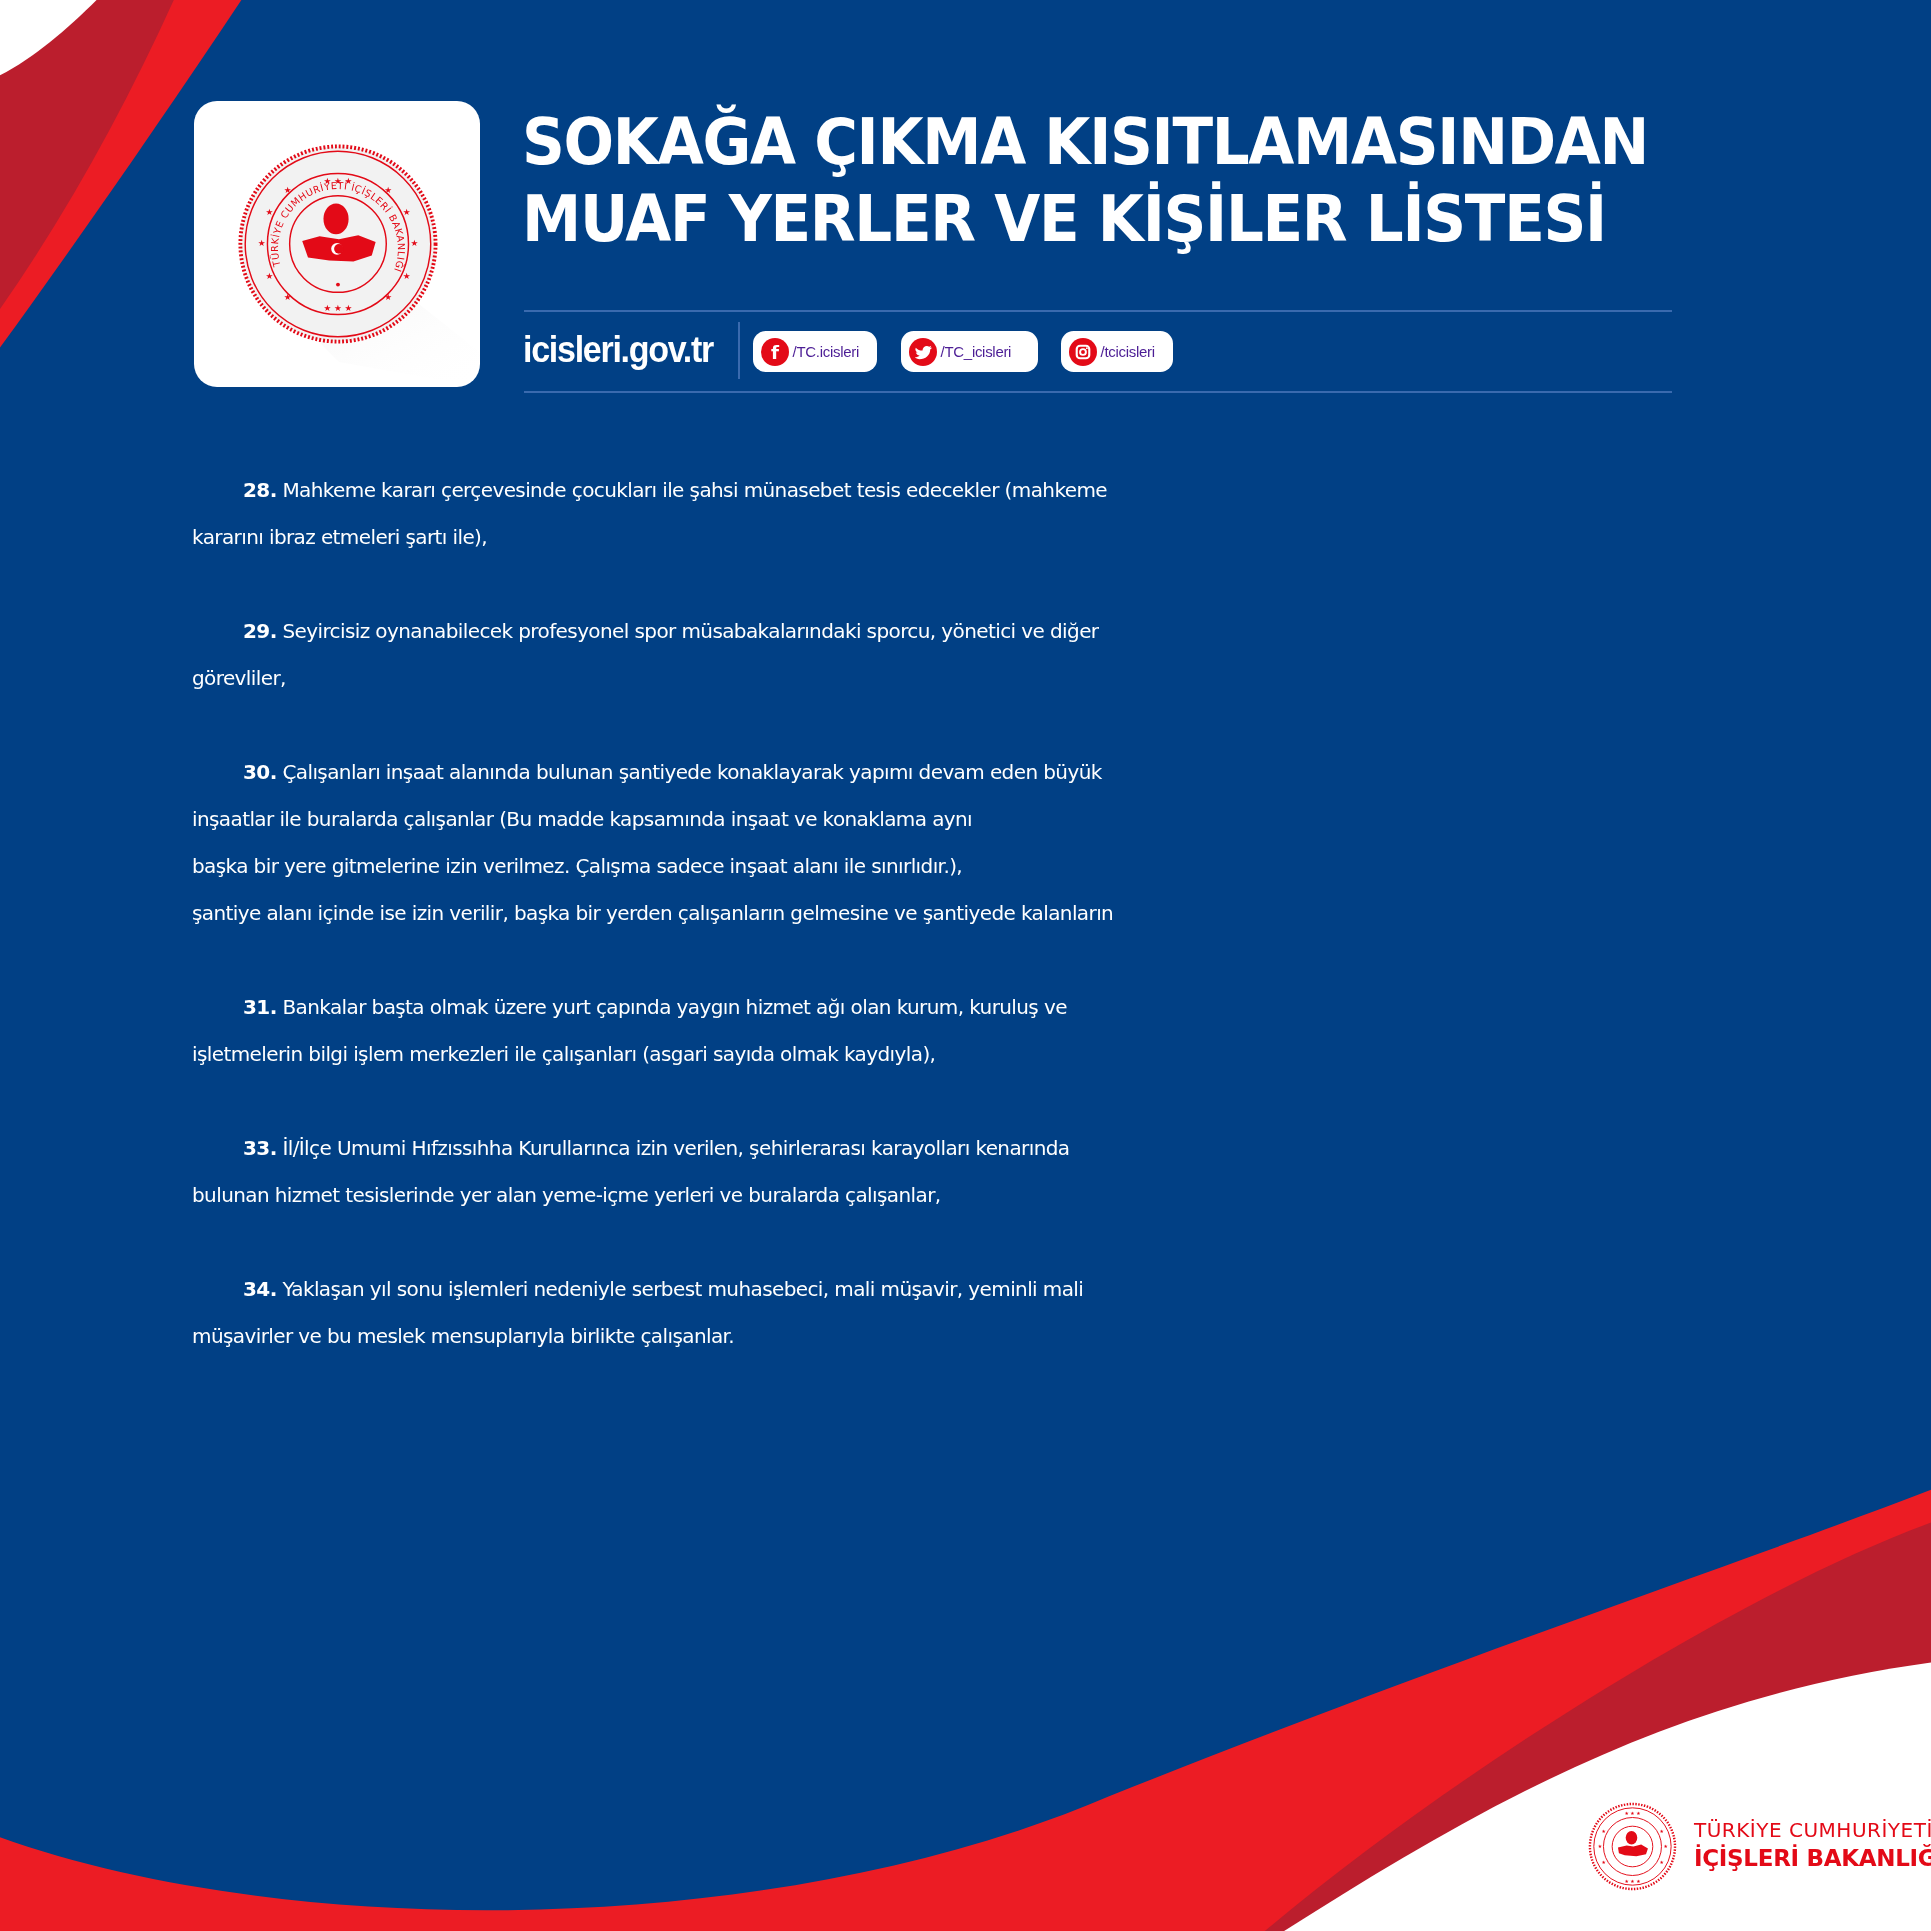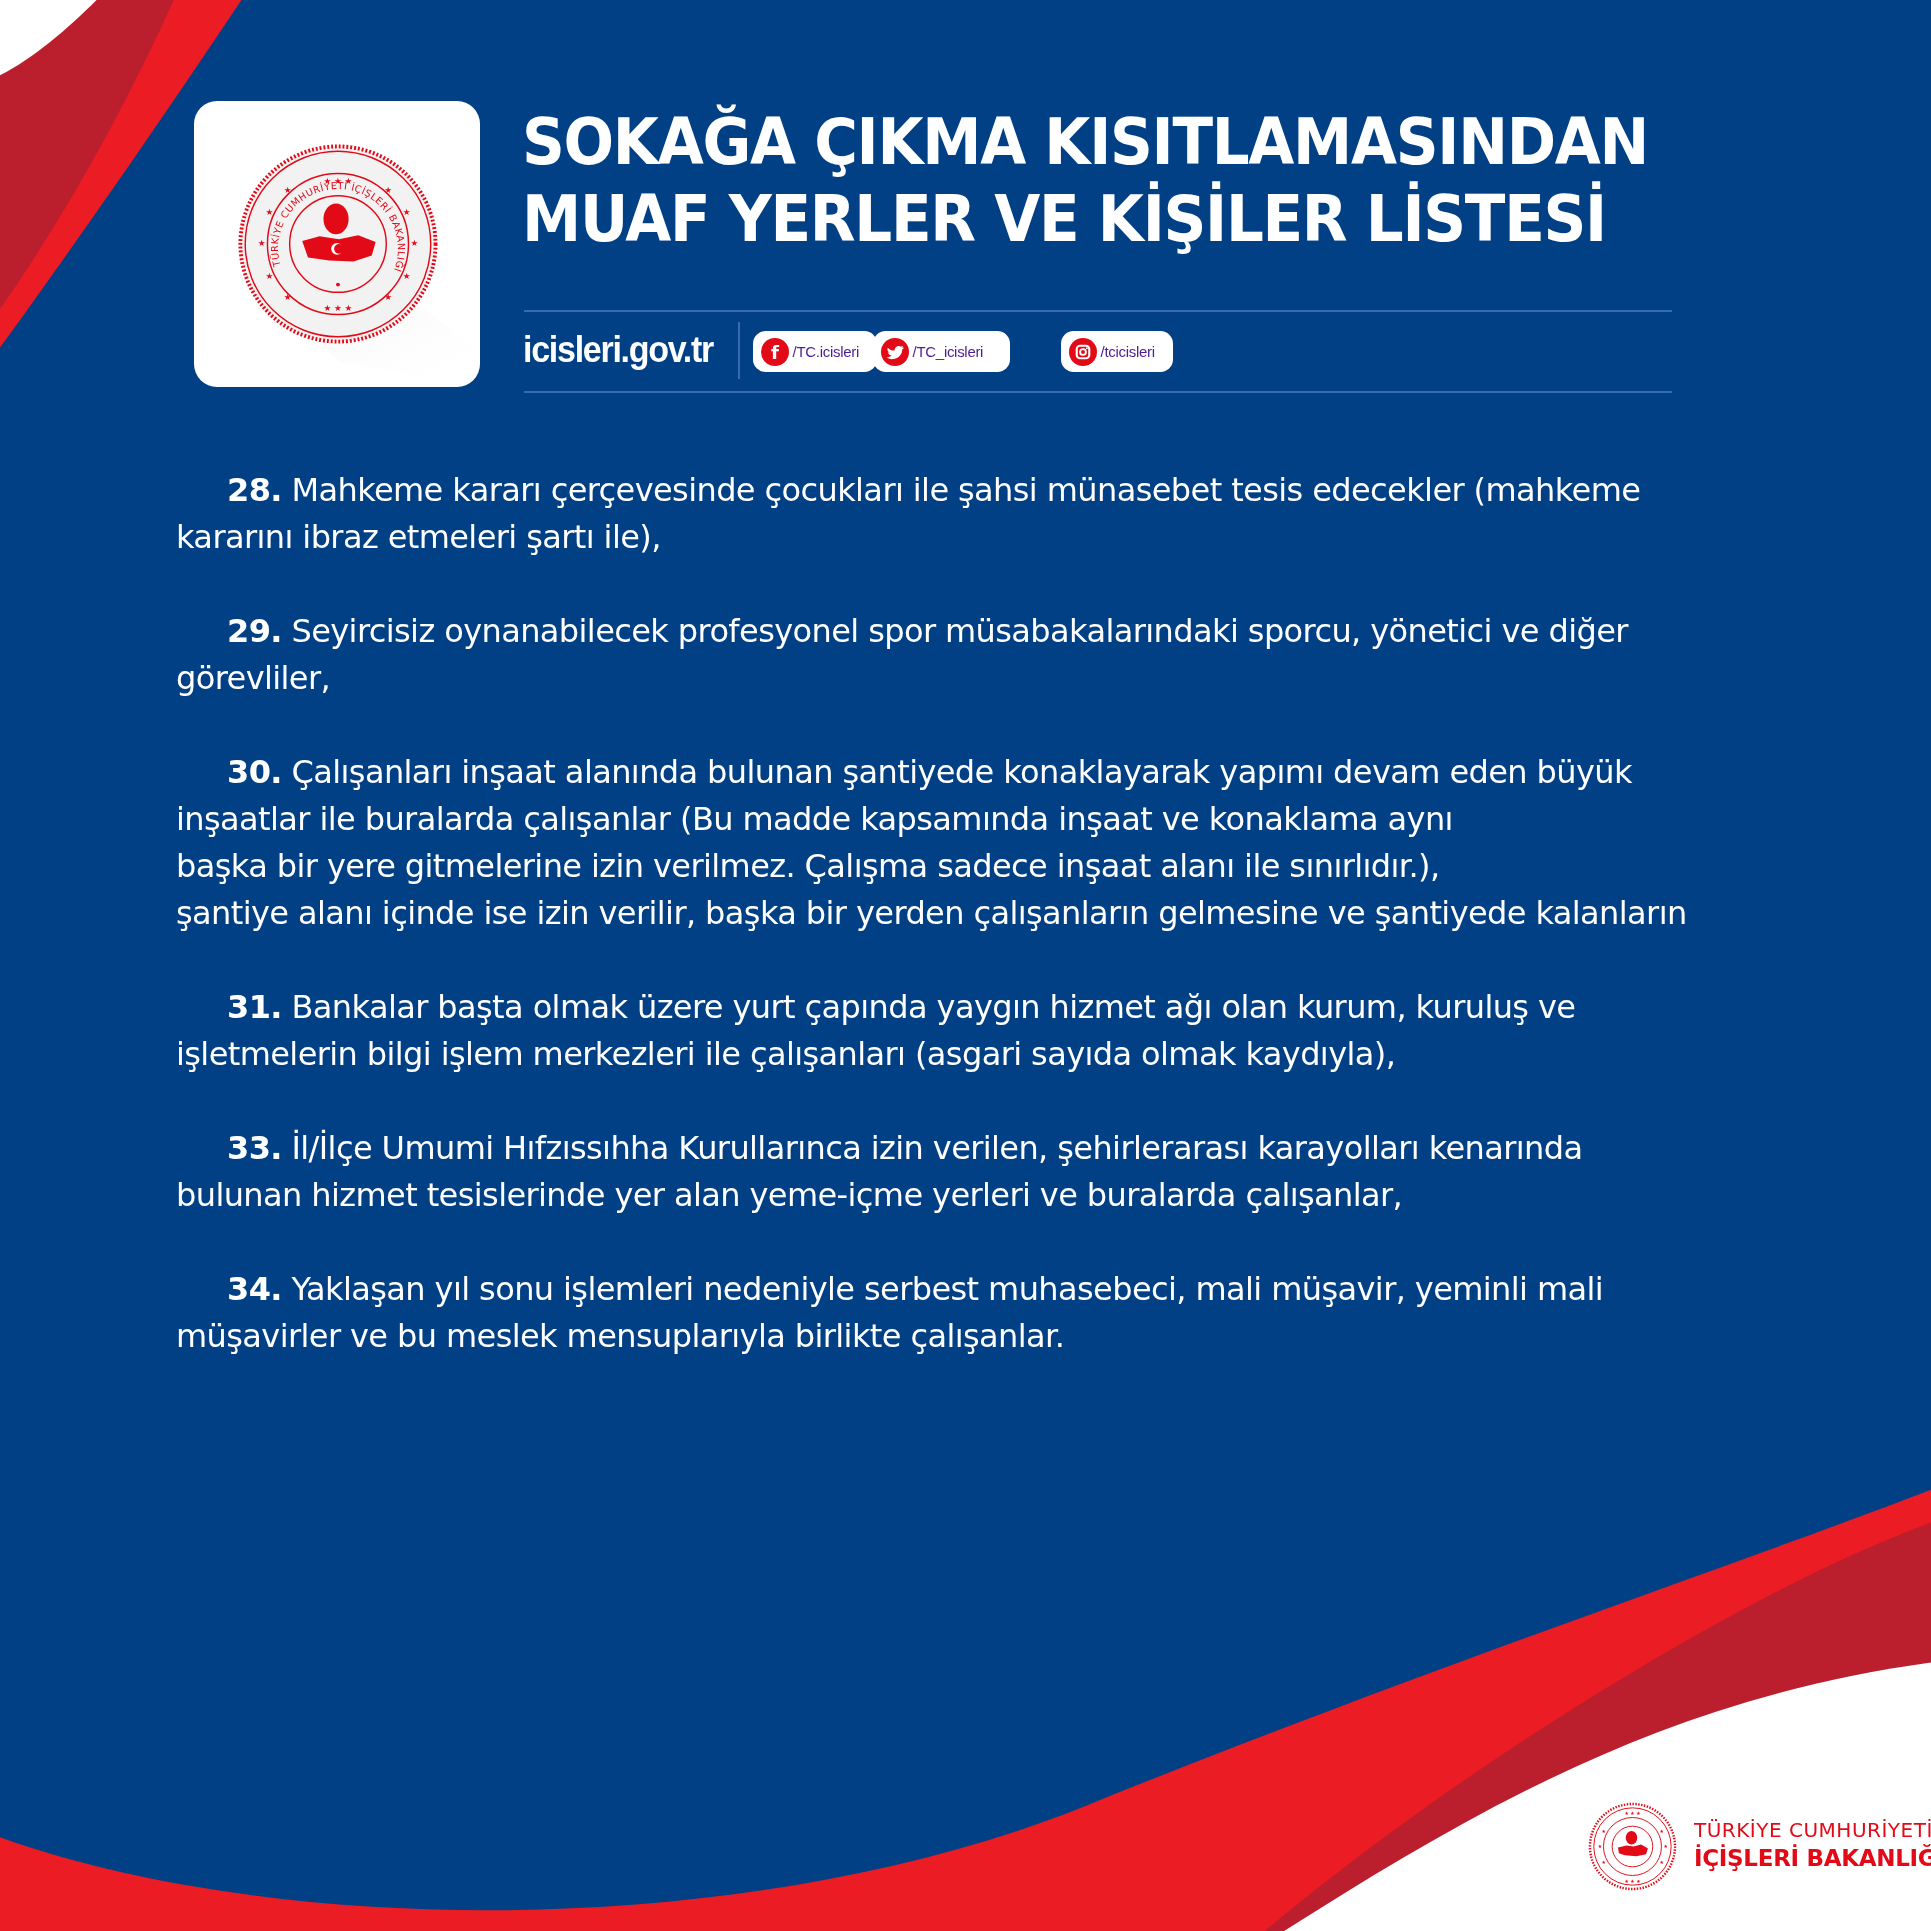--- a/index.html
+++ b/index.html
@@ -15,21 +15,21 @@
 
   .hline { position: absolute; left: 524px; width: 1148px; height: 1.9px; background: #3a6aae; }
   .vline { position: absolute; left: 738px; top: 322px; width: 1.9px; height: 57px; background: #3a6aae; }
 
   .website { position: absolute; left: 523px; top: 326px; color: #ffffff; font-family: "Liberation Sans", sans-serif; font-weight: bold; font-size: 37px; line-height: 48px; letter-spacing: -1.4px; white-space: nowrap; transform: scaleX(0.92); transform-origin: left top; }
 
   .pill { position: absolute; top: 331px; height: 41px; background: #ffffff; border-radius: 12.6px; display: flex; align-items: center; box-sizing: border-box; padding-left: 7.7px; }
   .pill .ico { width: 28px; height: 28px; border-radius: 50%; background: #e30a17; display: flex; align-items: center; justify-content: center; margin-right: 3.9px; flex: none; }
   .pill .handle { font-family: "Liberation Sans", sans-serif; font-size: 15px; color: #4c1d95; white-space: nowrap; letter-spacing: -0.3px; }
 
-  .body-text { position: absolute; left: 176px; top: 467px; width: 1661px; color: #ffffff; font-family: "DejaVu Sans", sans-serif; font-size: 32px; line-height: 47px; letter-spacing: -0.6px; }
+  .body-text { position: absolute; left: 192px; top: 467px; width: 1661px; color: #ffffff; font-family: "DejaVu Sans", sans-serif; font-size: 20px; line-height: 47px; letter-spacing: -0.6px; }
   .item { margin: 0 0 47px 0; }
   .line { white-space: nowrap; }
   .line.first { padding-left: 51px; }
   .num { font-weight: bold; }
 
   .footer-logo { position: absolute; left: 1588px; top: 1802px; width: 290px; height: 89px; }
   .footer-text { position: absolute; left: 1694px; top: 1817px; color: #e30a17; white-space: nowrap; }
   .footer-text .l1 { font-family: "DejaVu Sans", sans-serif; font-size: 20px; line-height: 27px; letter-spacing: 0.5px; }
   .footer-text .l2 { font-family: "DejaVu Sans", sans-serif; font-weight: bold; font-size: 23px; line-height: 29px; letter-spacing: -0.3px; }
 </style>
@@ -102,21 +102,21 @@
 
   <div class="pill" style="left:753px; width:124px;">
     <span class="ico">
       <svg width="28" height="28" viewBox="0 0 29 29">
           <text x="14.5" y="22" text-anchor="middle" font-family="DejaVu Sans, sans-serif" font-weight="bold" font-size="19" fill="#ffffff">f</text>
         </svg>
     </span>
     <span class="handle">/TC.icisleri</span>
   </div>
 
-  <div class="pill" style="left:873px; width:137px;">
+  <div class="pill" style="left:901px; width:137px;">
     <span class="ico">
       <svg width="28" height="28" viewBox="0 0 29 29">
           <path d="M7,10 C9,12 11,13 14,13 C14,9 18,7 21,9 L23,8 L22,10 L24,10 L22,12 C22,18 17,22 11,22 C9,22 7,21 6,20 C8,20 10,19 11,18 C9,18 8,17 7,15 L9,15 C7,14 6,12 7,10 Z" fill="#ffffff"></path>
         </svg>
     </span>
     <span class="handle">/TC_icisleri</span>
   </div>
 
   <div class="pill" style="left:1061px; width:112px;">
     <span class="ico">

